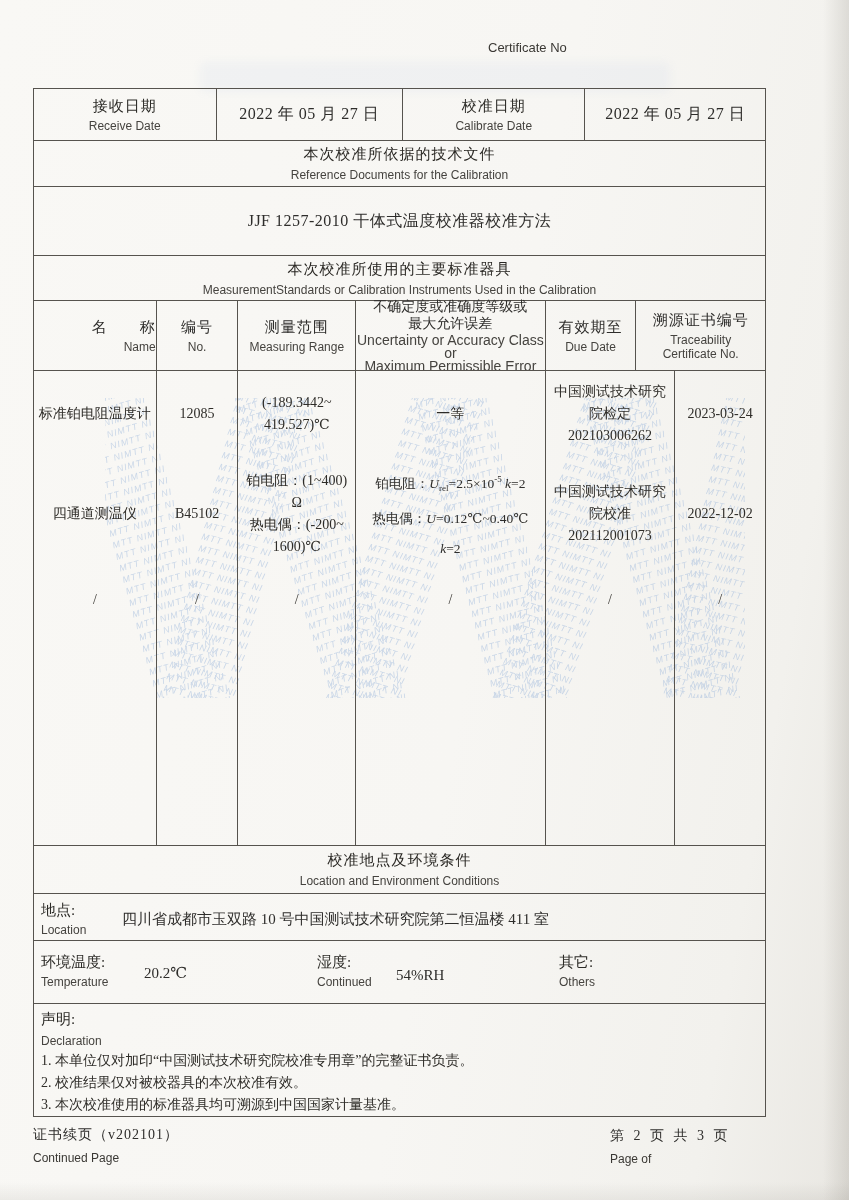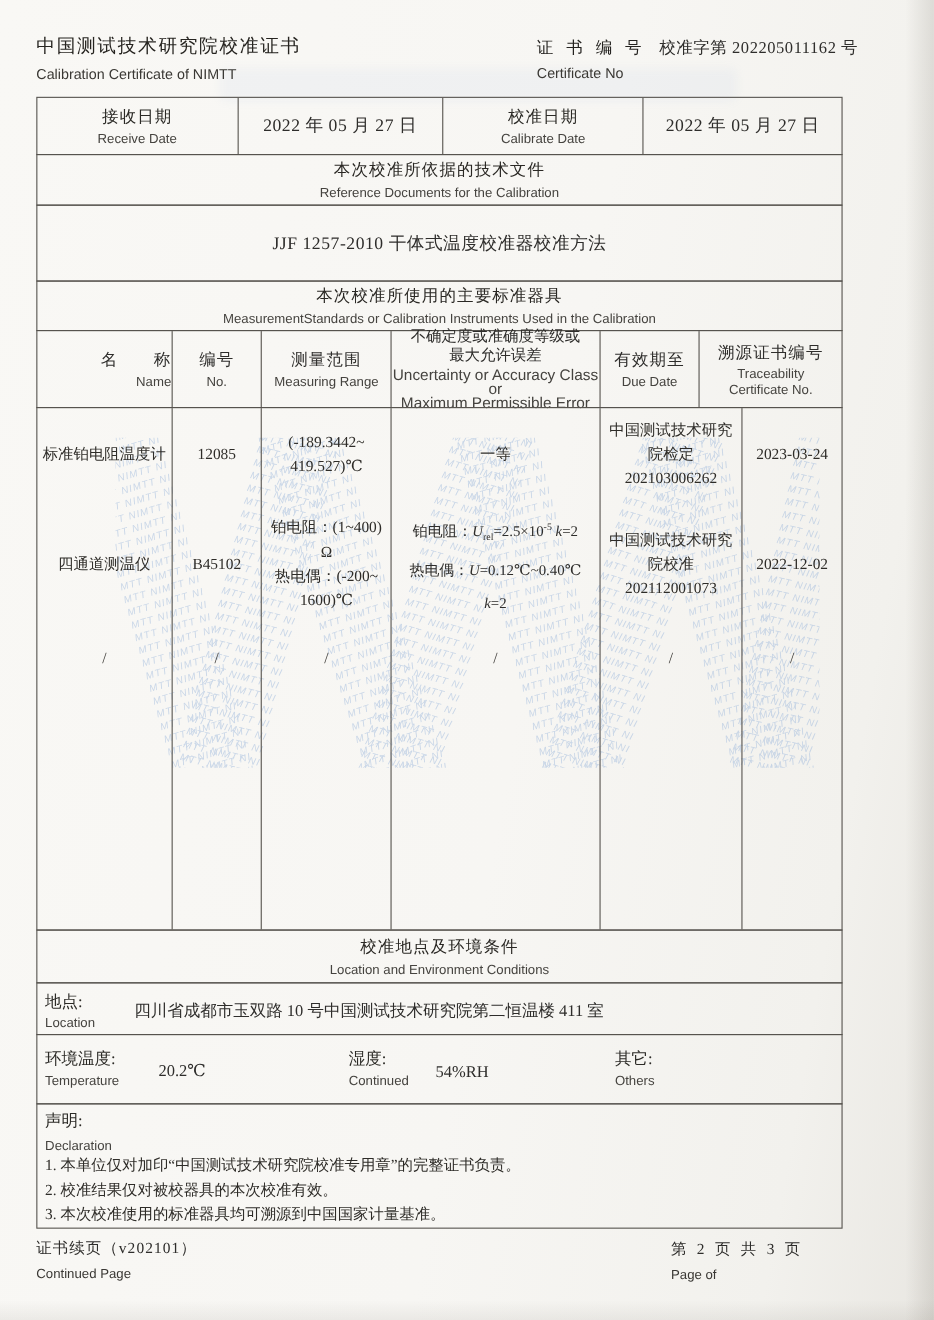--- a/index.html
+++ b/index.html
@@ -97,29 +97,21 @@
       <div class="wm-band" style="left: 180px; transform: rotate(-18deg);">NIMTT NIMTT NIMTT NIMTT NIMTT NIMTT NIMTT NIMTT NIMTT NIMTT NIMTT NIMTT NIMTT NIMTT NIMTT NIMTT NIMTT NIMTT NIMTT NIMTT NIMTT NIMTT NIMTT NIMTT NIMTT NIMTT NIMTT NIMTT NIMTT NIMTT NIMTT NIMTT NIMTT NIMTT NIMTT NIMTT NIMTT NIMTT NIMTT NIMTT NIMTT NIMTT NIMTT NIMTT NIMTT NIMTT NIMTT NIMTT NIMTT NIMTT NIMTT NIMTT NIMTT NIMTT NIMTT NIMTT NIMTT NIMTT NIMTT NIMTT NIMTT NIMTT NIMTT NIMTT NIMTT NIMTT NIMTT NIMTT NIMTT NIMTT NIMTT NIMTT NIMTT NIMTT NIMTT NIMTT NIMTT NIMTT NIMTT NIMTT NIMTT NIMTT NIMTT NIMTT NIMTT NIMTT NIMTT NIMTT NIMTT NIMTT </div>
       <div class="wm-band" style="left: 265px; transform: rotate(16deg);">NIMTT NIMTT NIMTT NIMTT NIMTT NIMTT NIMTT NIMTT NIMTT NIMTT NIMTT NIMTT NIMTT NIMTT NIMTT NIMTT NIMTT NIMTT NIMTT NIMTT NIMTT NIMTT NIMTT NIMTT NIMTT NIMTT NIMTT NIMTT NIMTT NIMTT NIMTT NIMTT NIMTT NIMTT NIMTT NIMTT NIMTT NIMTT NIMTT NIMTT NIMTT NIMTT NIMTT NIMTT NIMTT NIMTT NIMTT NIMTT NIMTT NIMTT NIMTT NIMTT NIMTT NIMTT NIMTT NIMTT NIMTT NIMTT NIMTT NIMTT NIMTT NIMTT NIMTT NIMTT NIMTT NIMTT NIMTT NIMTT NIMTT NIMTT NIMTT NIMTT NIMTT NIMTT NIMTT NIMTT NIMTT NIMTT NIMTT NIMTT NIMTT NIMTT NIMTT NIMTT NIMTT NIMTT NIMTT NIMTT NIMTT NIMTT </div>
       <div class="wm-band" style="left: 350px; transform: rotate(-15deg);">NIMTT NIMTT NIMTT NIMTT NIMTT NIMTT NIMTT NIMTT NIMTT NIMTT NIMTT NIMTT NIMTT NIMTT NIMTT NIMTT NIMTT NIMTT NIMTT NIMTT NIMTT NIMTT NIMTT NIMTT NIMTT NIMTT NIMTT NIMTT NIMTT NIMTT NIMTT NIMTT NIMTT NIMTT NIMTT NIMTT NIMTT NIMTT NIMTT NIMTT NIMTT NIMTT NIMTT NIMTT NIMTT NIMTT NIMTT NIMTT NIMTT NIMTT NIMTT NIMTT NIMTT NIMTT NIMTT NIMTT NIMTT NIMTT NIMTT NIMTT NIMTT NIMTT NIMTT NIMTT NIMTT NIMTT NIMTT NIMTT NIMTT NIMTT NIMTT NIMTT NIMTT NIMTT NIMTT NIMTT NIMTT NIMTT NIMTT NIMTT NIMTT NIMTT NIMTT NIMTT NIMTT NIMTT NIMTT NIMTT NIMTT NIMTT </div>
       <div class="wm-band" style="left: 435px; transform: rotate(17deg);">NIMTT NIMTT NIMTT NIMTT NIMTT NIMTT NIMTT NIMTT NIMTT NIMTT NIMTT NIMTT NIMTT NIMTT NIMTT NIMTT NIMTT NIMTT NIMTT NIMTT NIMTT NIMTT NIMTT NIMTT NIMTT NIMTT NIMTT NIMTT NIMTT NIMTT NIMTT NIMTT NIMTT NIMTT NIMTT NIMTT NIMTT NIMTT NIMTT NIMTT NIMTT NIMTT NIMTT NIMTT NIMTT NIMTT NIMTT NIMTT NIMTT NIMTT NIMTT NIMTT NIMTT NIMTT NIMTT NIMTT NIMTT NIMTT NIMTT NIMTT NIMTT NIMTT NIMTT NIMTT NIMTT NIMTT NIMTT NIMTT NIMTT NIMTT NIMTT NIMTT NIMTT NIMTT NIMTT NIMTT NIMTT NIMTT NIMTT NIMTT NIMTT NIMTT NIMTT NIMTT NIMTT NIMTT NIMTT NIMTT NIMTT NIMTT </div>
       <div class="wm-band" style="left: 520px; transform: rotate(-16deg);">NIMTT NIMTT NIMTT NIMTT NIMTT NIMTT NIMTT NIMTT NIMTT NIMTT NIMTT NIMTT NIMTT NIMTT NIMTT NIMTT NIMTT NIMTT NIMTT NIMTT NIMTT NIMTT NIMTT NIMTT NIMTT NIMTT NIMTT NIMTT NIMTT NIMTT NIMTT NIMTT NIMTT NIMTT NIMTT NIMTT NIMTT NIMTT NIMTT NIMTT NIMTT NIMTT NIMTT NIMTT NIMTT NIMTT NIMTT NIMTT NIMTT NIMTT NIMTT NIMTT NIMTT NIMTT NIMTT NIMTT NIMTT NIMTT NIMTT NIMTT NIMTT NIMTT NIMTT NIMTT NIMTT NIMTT NIMTT NIMTT NIMTT NIMTT NIMTT NIMTT NIMTT NIMTT NIMTT NIMTT NIMTT NIMTT NIMTT NIMTT NIMTT NIMTT NIMTT NIMTT NIMTT NIMTT NIMTT NIMTT NIMTT NIMTT </div>
       <div class="wm-band" style="left: 590px; transform: rotate(12deg);">NIMTT NIMTT NIMTT NIMTT NIMTT NIMTT NIMTT NIMTT NIMTT NIMTT NIMTT NIMTT NIMTT NIMTT NIMTT NIMTT NIMTT NIMTT NIMTT NIMTT NIMTT NIMTT NIMTT NIMTT NIMTT NIMTT NIMTT NIMTT NIMTT NIMTT NIMTT NIMTT NIMTT NIMTT NIMTT NIMTT NIMTT NIMTT NIMTT NIMTT NIMTT NIMTT NIMTT NIMTT NIMTT NIMTT NIMTT NIMTT NIMTT NIMTT NIMTT NIMTT NIMTT NIMTT NIMTT NIMTT NIMTT NIMTT NIMTT NIMTT NIMTT NIMTT NIMTT NIMTT NIMTT NIMTT NIMTT NIMTT NIMTT NIMTT NIMTT NIMTT NIMTT NIMTT NIMTT NIMTT NIMTT NIMTT NIMTT NIMTT NIMTT NIMTT NIMTT NIMTT NIMTT NIMTT NIMTT NIMTT NIMTT NIMTT </div>
     </div>
 
   <div class="ghost ghost-bar" style="left:200px; top:62px; width:470px; height:30px;"></div>
 
-  <div class="abs" style="left:33px; top:30px;">
-    <div class="title-cn">中国测试技术研究院校准证书</div>
-    <div class="title-en en">Calibration Certificate of NIMTT</div>
-  </div>
   <div class="abs" style="left:488px; top:34px;">
-    <div>
-      <span class="cert-label">证 书 编 号</span>
-      <span class="cert-value">校准字第 202205011162 号</span>
-    </div>
     <div class="cert-en en">Certificate No</div>
   </div>
 
   <div class="box" style="top:88px; height:53px;">
     <div class="row-flex">
       <div class="cell center" style="width:182px;">
         <div class="l-cn">接收日期</div>
         <div class="l-en en">Receive Date</div>
       </div>
       <div class="cell center" style="width:187px;">

